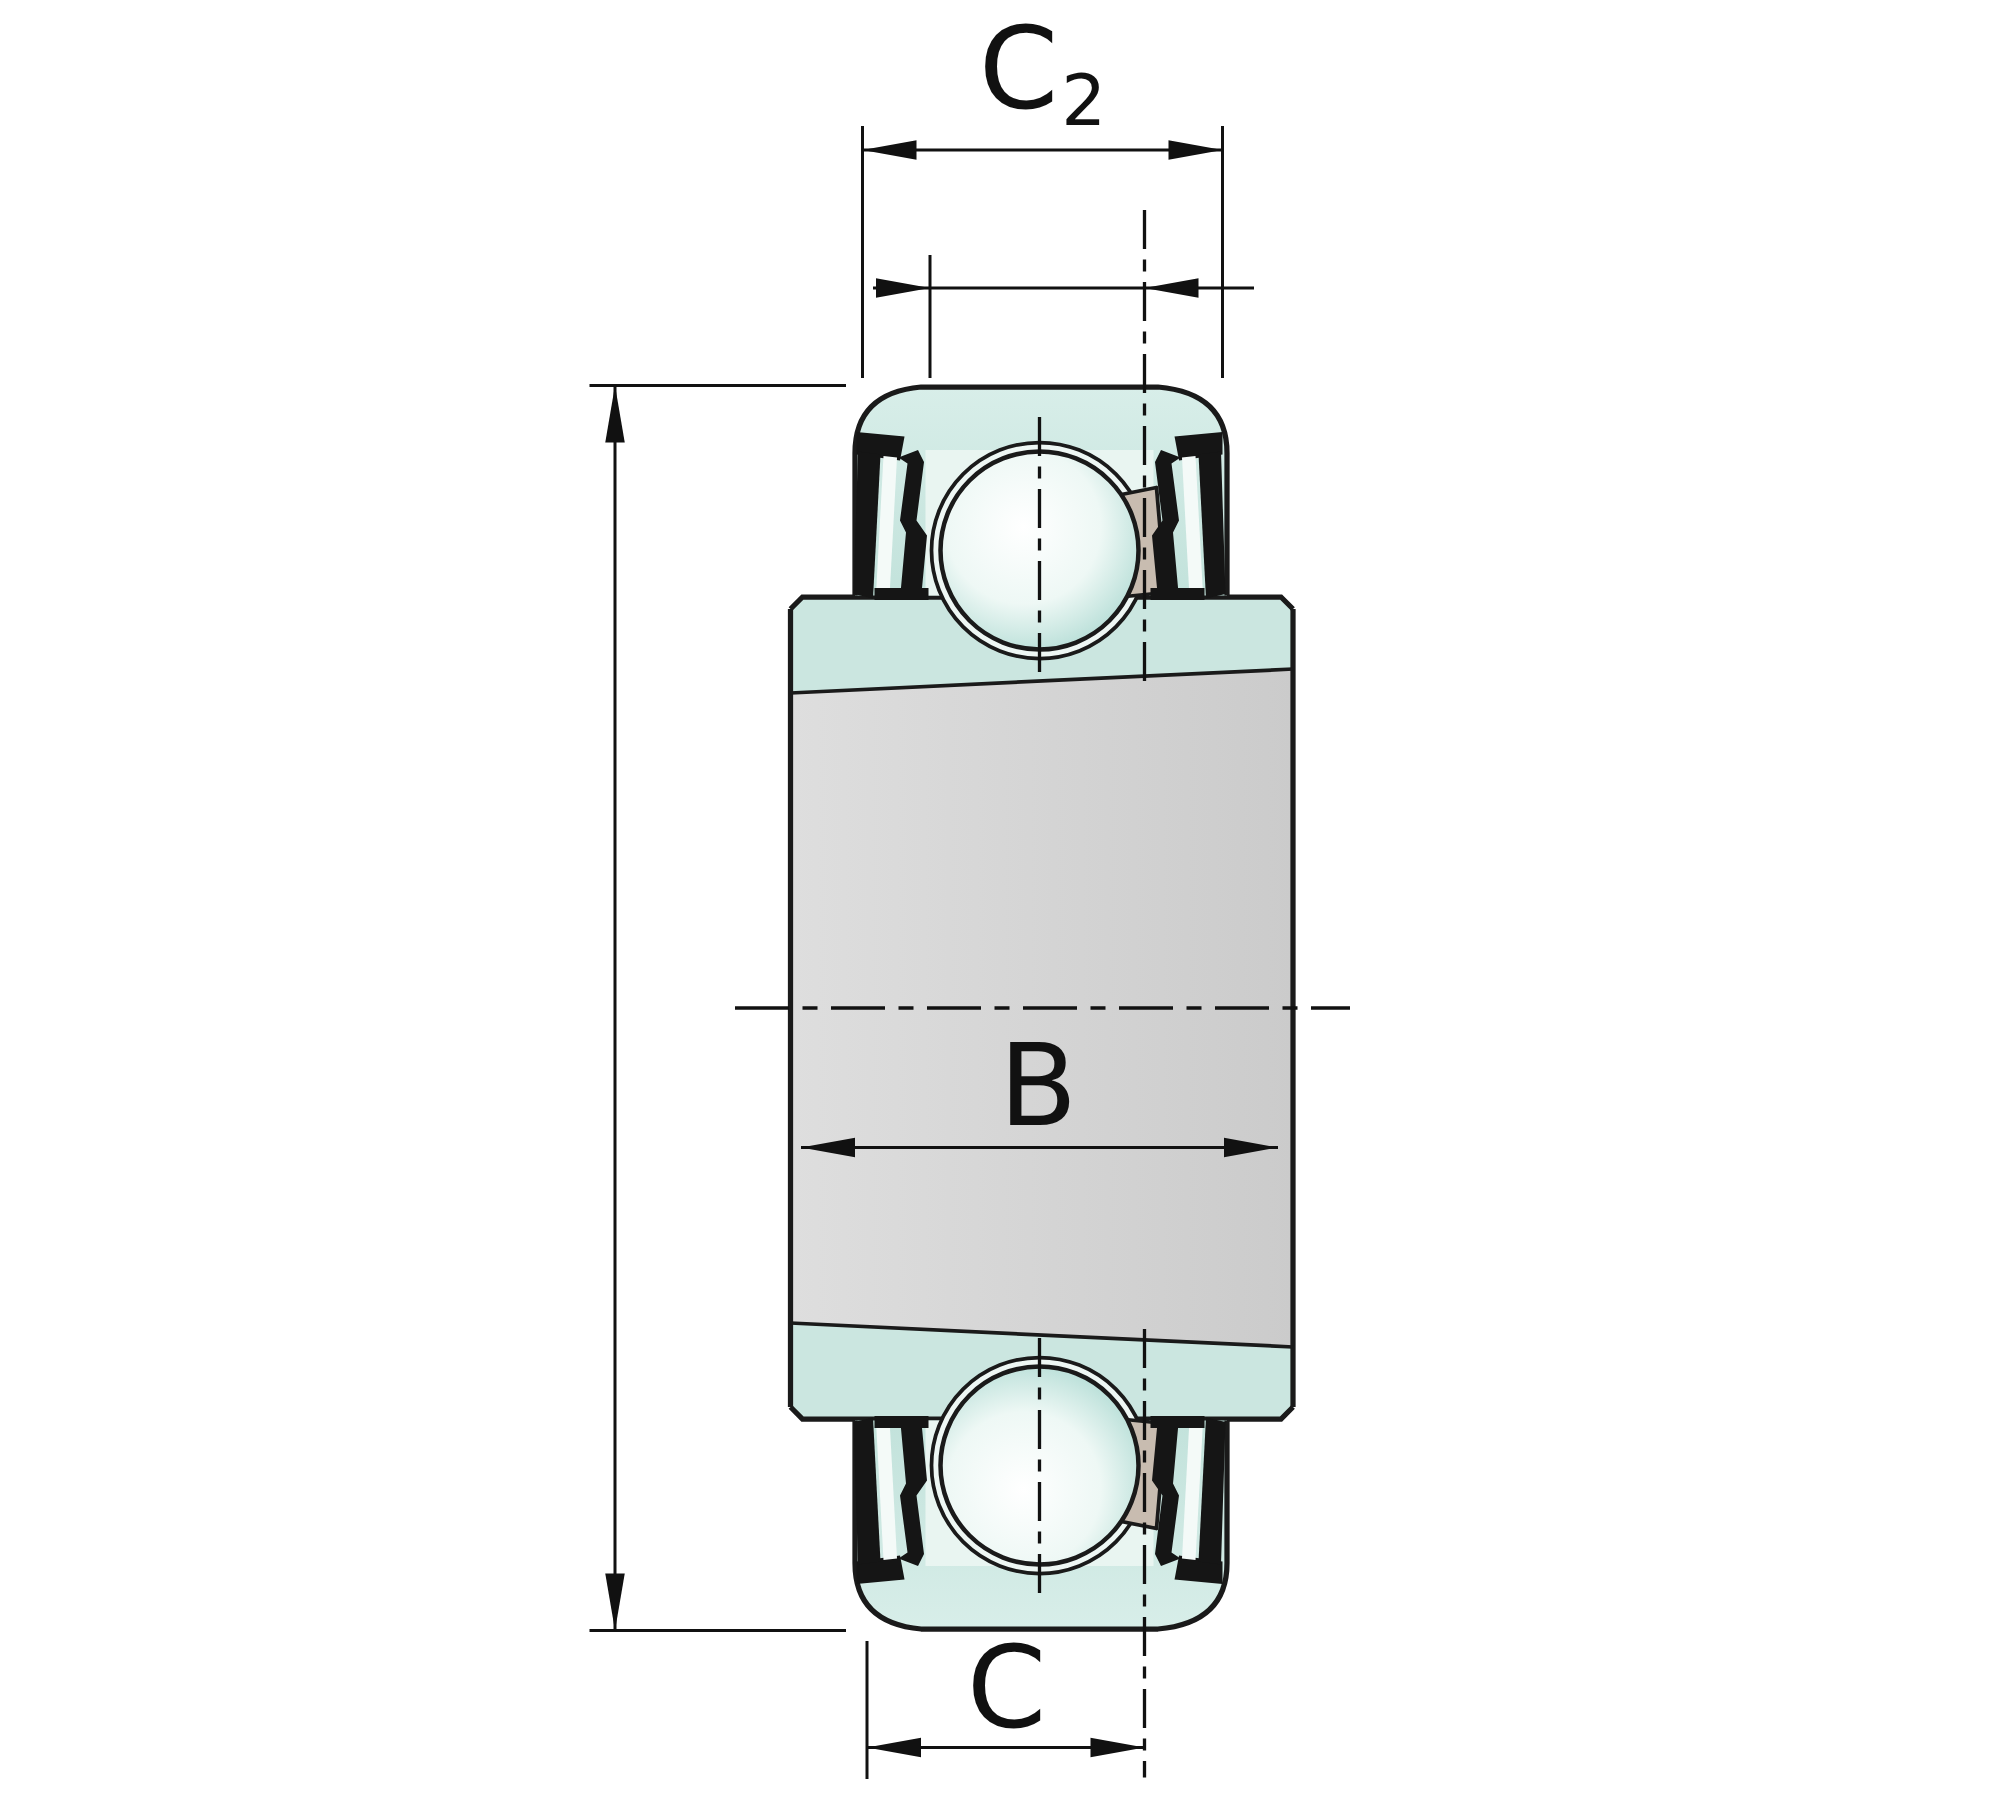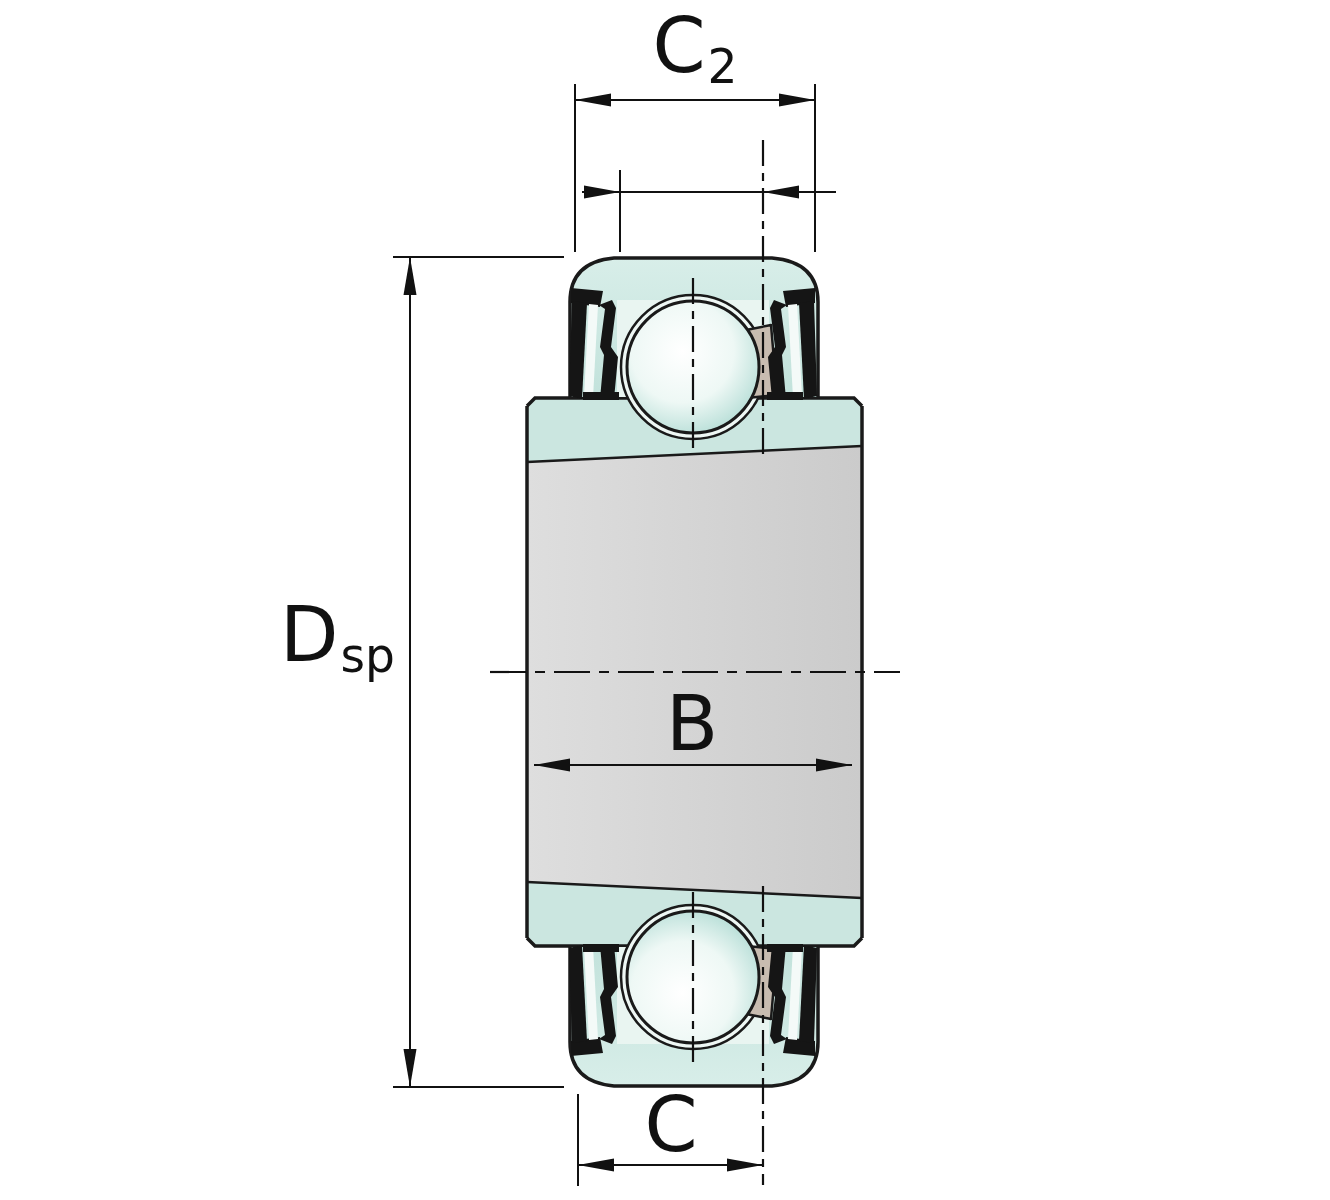--- a/index.html
+++ b/index.html
@@ -130,23 +130,20 @@
         <polygon points="763,1165 727,1158.5 727,1171.5" stroke="none"></polygon>
       </g>
     </g>
   </svg>
 
   <div class="dim-label" style="left:695px; top:8px;">
     <span>C</span><span class="sub">2</span>
   </div>
 
 
-  <div class="dim-label anchor-left" style="left:280px; top:597px;">
-    <span>D</span><span class="sub">sp</span>
-  </div>
 
   <div class="dim-label" style="left:693px; top:686px;">
     <span>B</span><span class="sub"></span>
   </div>
 
   <div class="dim-label" style="left:672px; top:1087px;">
     <span>C</span><span class="sub"></span>
   </div>
 
 </div>

